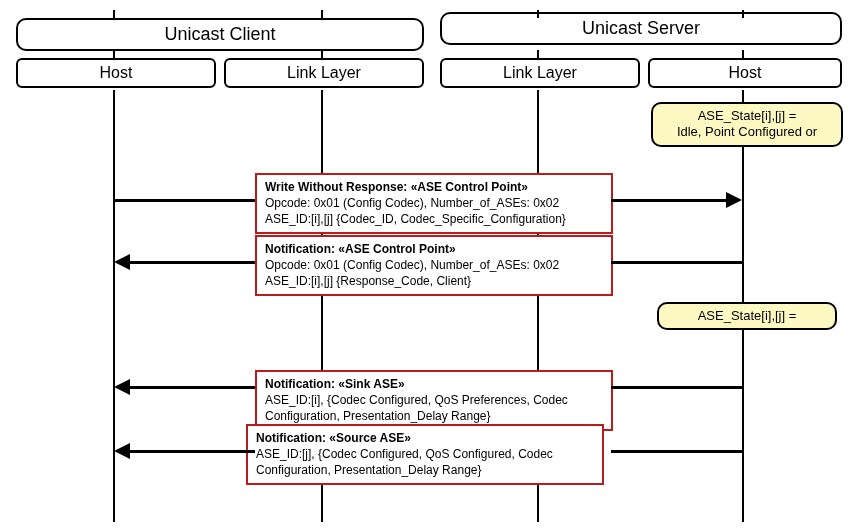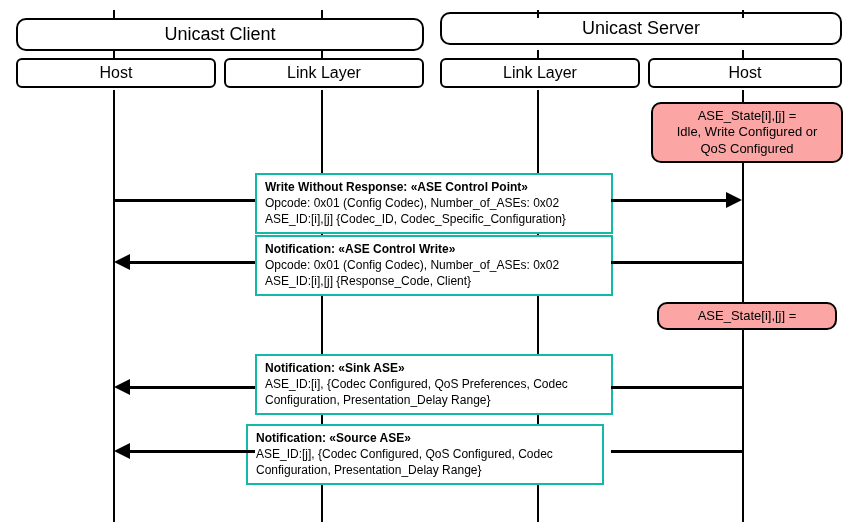--- a/index.html
+++ b/index.html
@@ -34,33 +34,33 @@
     padding: 4px 0;
     background: #fff;
   }
   .state-box {
     position: absolute;
     border: 2px solid #000;
     border-radius: 10px;
     text-align: center;
     font-size: 13px;
     padding: 4px 6px;
-    background: #fca5a5;
+    background: #fef9c3;
     line-height: 1.25;
   }
   
   .lifeline {
     position: absolute;
     width: 0;
     border-left: 2px solid #000;
   }
   
   .msg-box {
     position: absolute;
-    border: 2px solid #14b8a6;
+    border: 2px solid #b91c1c;
     background: #fff;
     font-size: 12px;
     line-height: 1.35;
     padding: 4px 8px;
   }
   .msg-box .title {
     font-weight: bold;
   }
   
   .arrow-line {
@@ -106,47 +106,46 @@
   <div class="lifeline" style="left:527px; top:40px; height:8px;"></div>
   <div class="lifeline" style="left:732px; top:40px; height:8px;"></div>
 
   <div class="lifeline" style="left:103px; top:80px; height:432px;"></div>
   <div class="lifeline" style="left:311px; top:80px; height:432px;"></div>
   <div class="lifeline" style="left:527px; top:80px; height:432px;"></div>
   <div class="lifeline" style="left:732px; top:80px; height:432px;"></div>
 
   <div class="state-box" style="left:641px; top:92px; width:176px;">
     <div>ASE_State[i],[j] =</div>
-    <div>Idle, Write Configured or</div>
-    <div>QoS Configured</div>
+    <div>Idle, Point Configured or</div>
   </div>
 
   <div class="msg-box" style="left:245px; top:163px; width:338px;">
     <div class="title">Write Without Response: «ASE Control Point»</div>
     <div>Opcode: 0x01 (Config Codec), Number_of_ASEs: 0x02</div>
     <div>ASE_ID:[i],[j] {Codec_ID, Codec_Specific_Configuration}</div>
   </div>
   <div class="arrow-line" style="left:104px; top:189px; width:141px;"></div>
   <div class="arrow-line" style="left:601px; top:189px; width:116px;"></div>
   <div class="arrow-head-right" style="left:716px; top:182px;"></div>
 
   <div class="msg-box" style="left:245px; top:225px; width:338px;">
-    <div class="title">Notification: «ASE Control Write»</div>
+    <div class="title">Notification: «ASE Control Point»</div>
     <div>Opcode: 0x01 (Config Codec), Number_of_ASEs: 0x02</div>
     <div>ASE_ID:[i],[j] {Response_Code, Client}</div>
   </div>
   <div class="arrow-line" style="left:120px; top:251px; width:125px;"></div>
   <div class="arrow-line" style="left:601px; top:251px; width:132px;"></div>
   <div class="arrow-head-left" style="left:104px; top:244px;"></div>
 
   <div class="state-box" style="left:647px; top:292px; width:164px;">
     <div>ASE_State[i],[j] =</div>
   </div>
 
-  <div class="msg-box" style="left:245px; top:344px; width:338px;padding-left:8px;">
+  <div class="msg-box" style="left:245px; top:360px; width:338px;padding-left:8px;">
     <div class="title">Notification: «Sink ASE»</div>
     <div>ASE_ID:[i], {Codec Configured, QoS Preferences, Codec</div>
     <div>Configuration, Presentation_Delay Range}</div>
   </div>
   <div class="arrow-line" style="left:120px; top:376px; width:125px;"></div>
   <div class="arrow-line" style="left:601px; top:376px; width:132px;"></div>
   <div class="arrow-head-left" style="left:104px; top:369px;"></div>
 
   <div class="msg-box" style="left:236px; top:414px; width:338px;">
     <div class="title">Notification: «Source ASE»</div>

